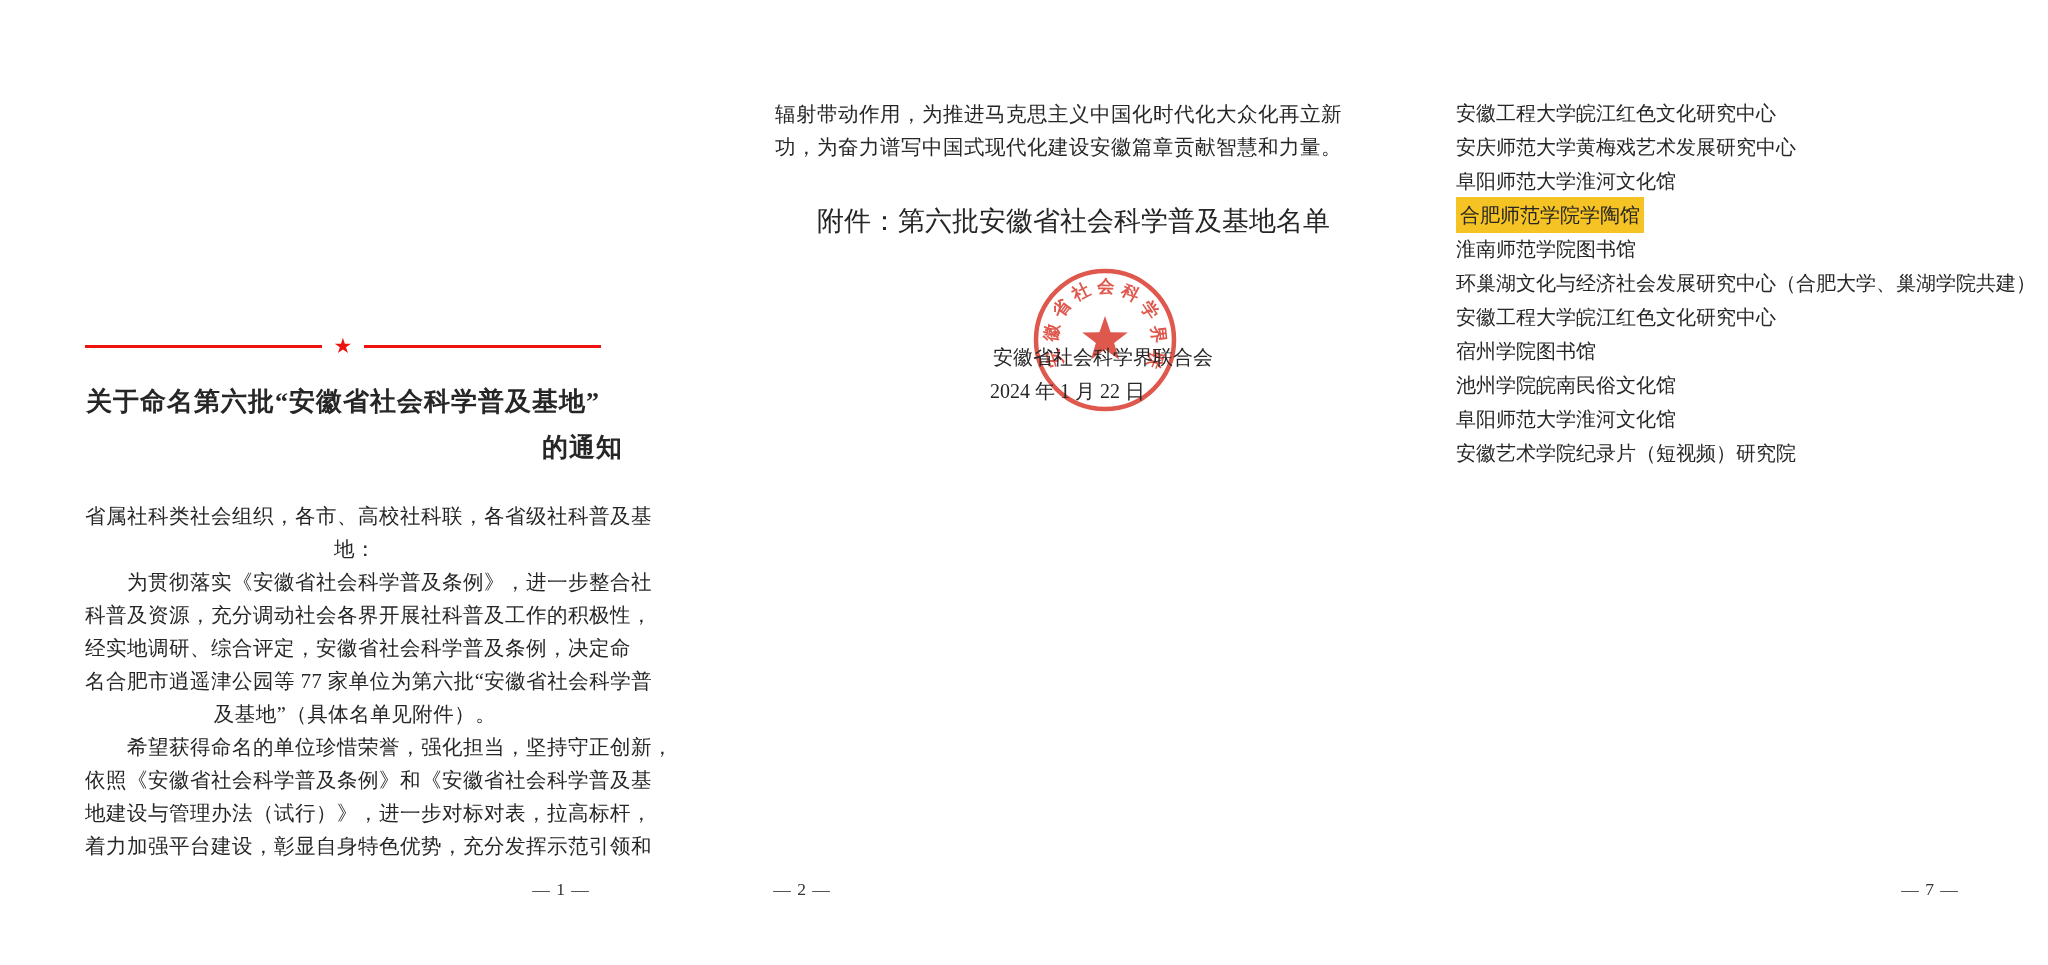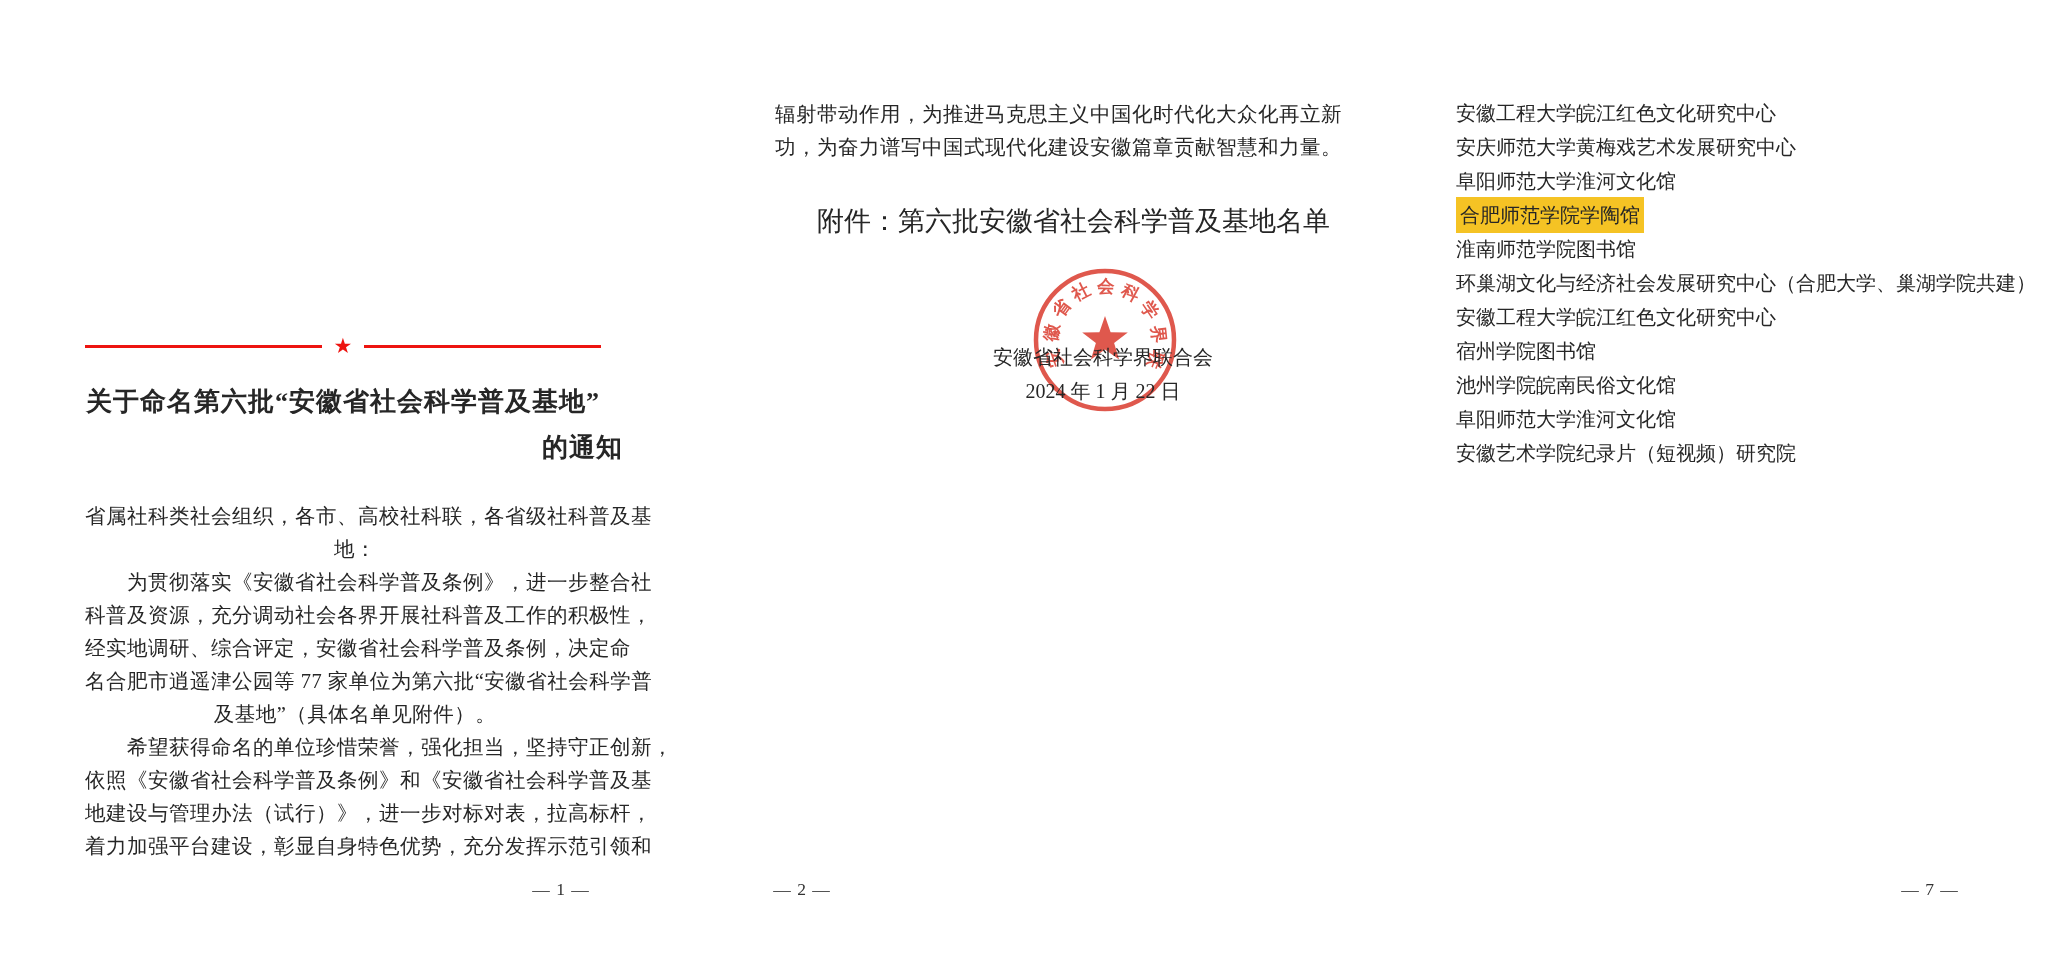--- a/index.html
+++ b/index.html
@@ -18,21 +18,21 @@
   .notice-title{left:63px;width:560px;text-align:center;font-size:26px;font-weight:bold;letter-spacing:1px;white-space:nowrap;}
   .t1{top:384px;} .t2{top:430px;text-align:right;}
   .body-block{left:85px;top:500px;width:540px;font-size:20.5px;text-align:center;}
   .body-line{height:33px;line-height:33px;white-space:nowrap;letter-spacing:0.5px;}
   .indent{padding-left:42px;}
 
   
   .p2-body{left:775px;top:98px;width:545px;font-size:20.5px;}
   .attachment{left:775px;top:205px;width:545px;font-size:27px;line-height:33px;white-space:nowrap;padding-left:42px;}
   .signer{left:990px;top:344px;width:226px;text-align:center;font-size:20px;white-space:nowrap;}
-  .sign-date{left:990px;top:378px;width:226px;text-align:center;font-size:20px;white-space:nowrap;}
+  .sign-date{left:990px;top:378px;width:226px;font-size:20px;white-space:nowrap;}
   .seal{left:1030px;top:265px;width:150px;height:150px;mix-blend-mode:multiply;opacity:0.92;}
 
   
   .base-list{left:1456px;top:96px;width:560px;font-size:20px;}
   .base-item{height:34px;line-height:34px;white-space:nowrap;letter-spacing:0px;}
   .base-item .hl{background:#f5c324;padding:7px 4px;}
 
   
   .page-footer{width:110px;text-align:center;font-size:17.5px;color:#333;white-space:nowrap;letter-spacing:1px;}
   .f1{left:506px;top:879px;} .f2{left:747px;top:879px;} .f3{left:1875px;top:879px;}

